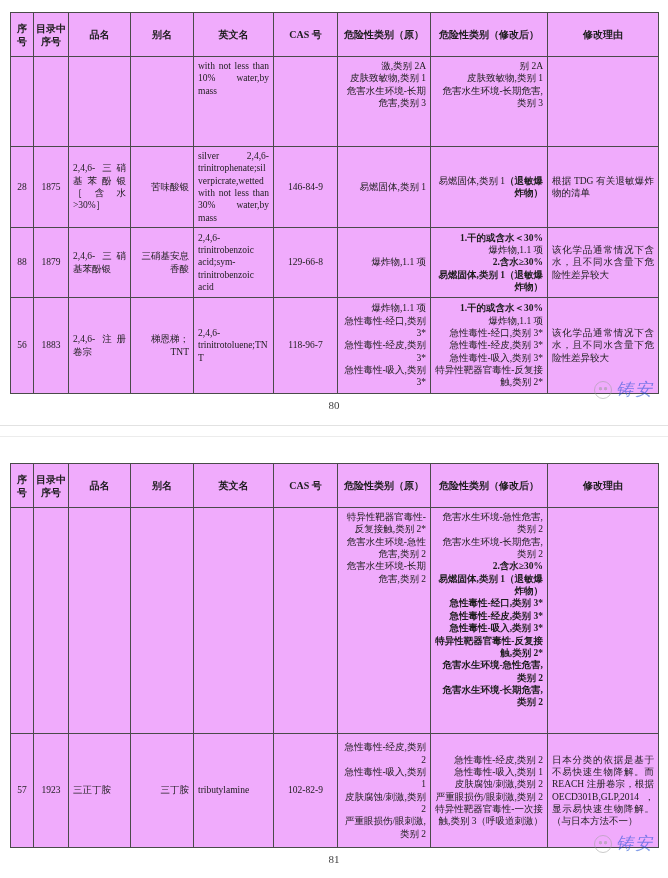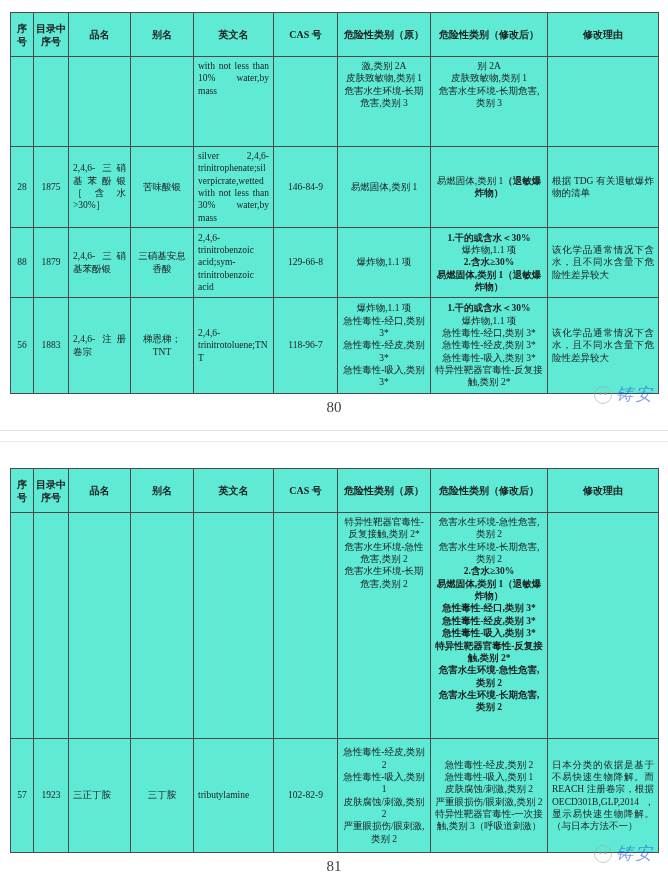--- a/index.html
+++ b/index.html
@@ -9,47 +9,47 @@
     font-family: "Liberation Serif", "DejaVu Serif", serif;
     color: #1c1c1c;
     position: relative;
     overflow: hidden;
   }
   .sheet { position: relative; padding: 12px 10px 0 10px; }
   table.doc-table {
     border-collapse: collapse;
     table-layout: fixed;
     width: 648px;
-    background: #5eead4;
+    background: #f0abfc;
   }
   .doc-table th, .doc-table td {
     border: 1px solid #4a4a4a;
     padding: 3px 4px;
     font-size: 9.5px;
     line-height: 1.3;
     overflow: hidden;
     word-break: break-word;
   }
   .doc-table th {
     font-weight: bold;
     font-size: 10px;
     text-align: center;
     vertical-align: middle;
     height: 44px;
     padding: 2px;
   }
   .al-c { text-align: center; }
-  .al-l { text-align: center; }
+  .al-l { text-align: right; }
   .al-j { text-align: justify; }
   .va-top { vertical-align: top; }
   .va-mid { vertical-align: middle; }
   .b { font-weight: bold; }
   .page-num {
     text-align: center;
-    font-size: 15px;
+    font-size: 11px;
     color: #3d3d3d;
     padding: 5px 0 4px 0;
   }
   .sheet-divider {
     margin: 10px 0 14px 0;
     border-top: 1px solid #e2e2e2;
     border-bottom: 1px solid #ececec;
     height: 12px;
   }
   .watermark {

